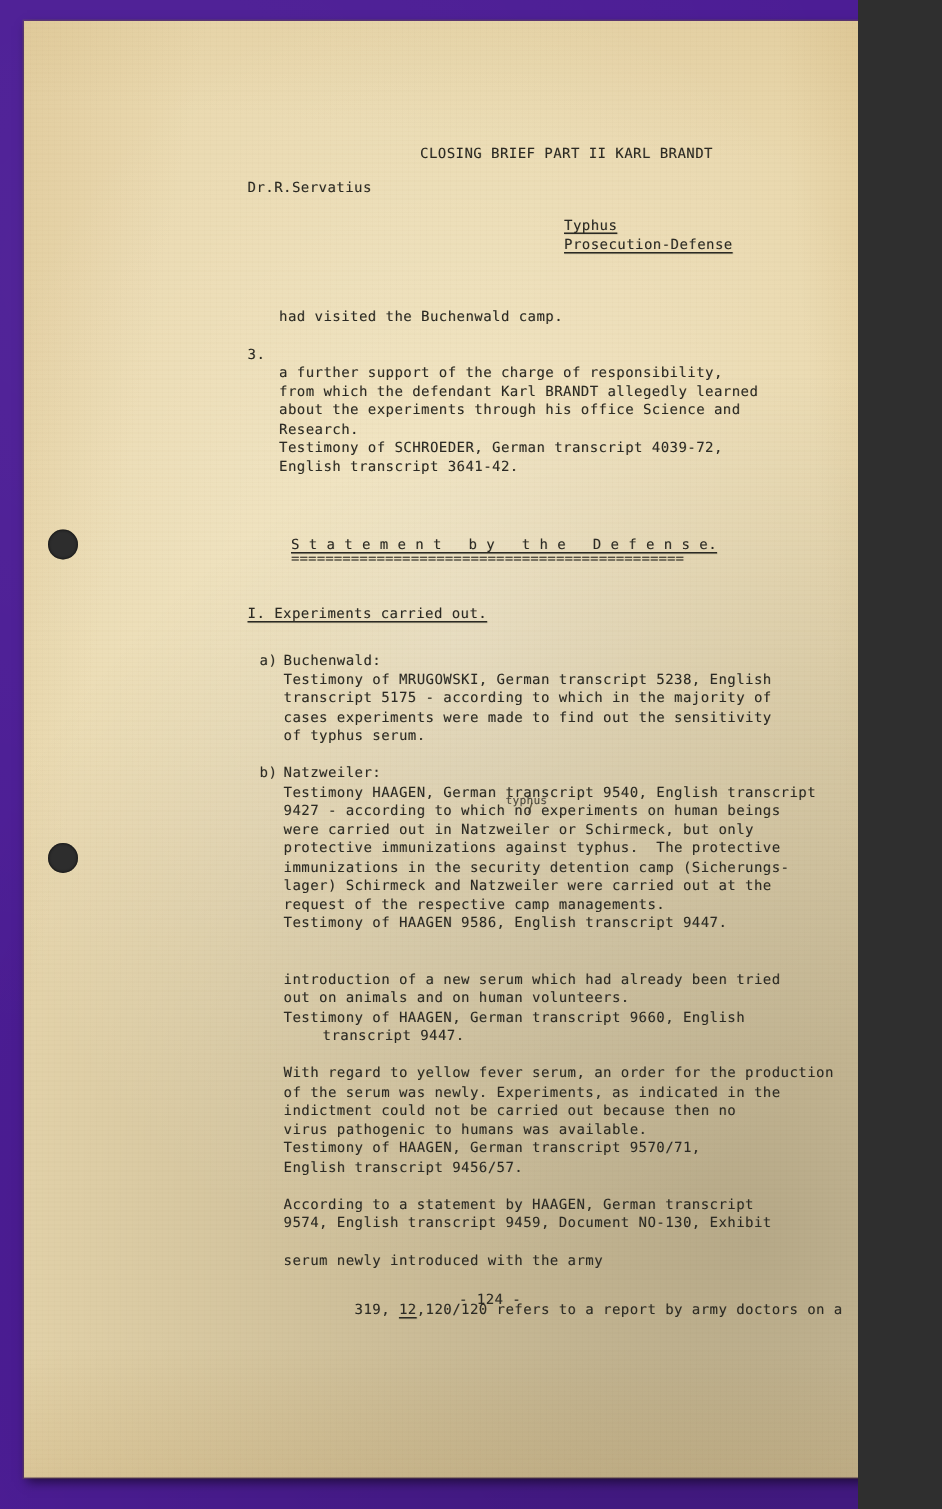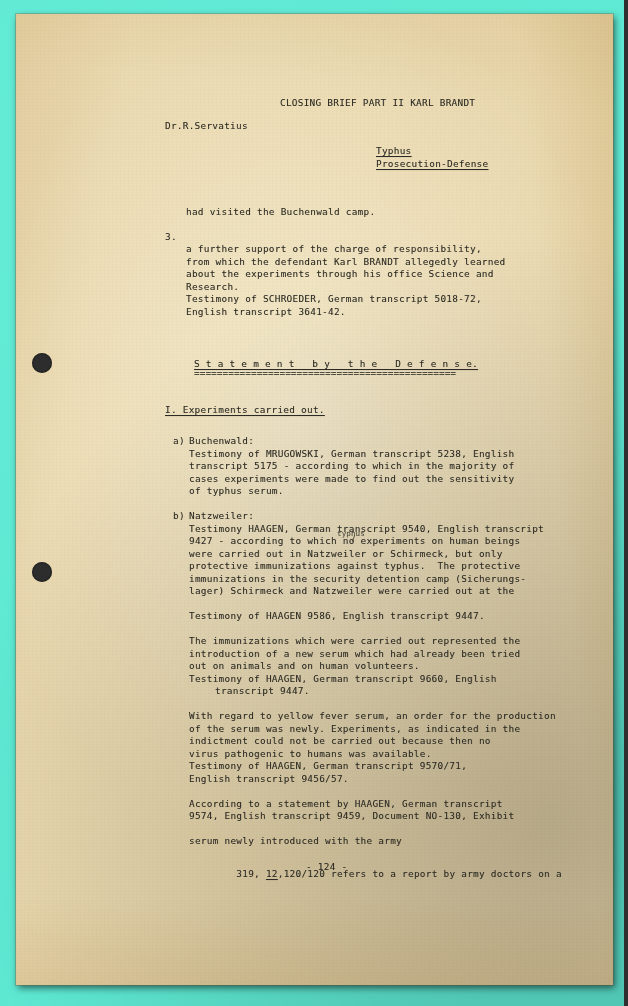--- a/index.html
+++ b/index.html
@@ -2,23 +2,23 @@
 <html><head>
 <meta charset="utf-8">
 <style>
   html, body {
     margin: 0;
     padding: 0;
     background: #2f2f2f;
   }
   #scan {
     position: relative;
-    width: 624px;
+    width: 572px;
     height: 1006px;
-    background: #5eead4;
+    background: #4c1d95;
     overflow: hidden;
     font-family: "DejaVu Sans Mono", "Liberation Mono", monospace;
   }
   
   #scan::after {
     content: "";
     position: absolute;
     inset: 0;
     pointer-events: none;
     background:
@@ -131,21 +131,21 @@
       <div class="ln u" style="left:360px; top:131px;">Typhus</div>
       <div class="ln u" style="left:360px; top:144px;">Prosecution-Defense</div>
 
       <div class="ln" style="left:170px; top:192px;">had visited the Buchenwald camp.</div>
 
       <div class="ln" style="left:149px; top:217px;">3.</div>
       <div class="ln" style="left:170px; top:229px;">a further support of the charge of responsibility,</div>
       <div class="ln" style="left:170px; top:254px;">about the experiments through his office Science and</div>
       <div class="ln" style="left:170px; top:242px;">from which the defendant Karl BRANDT allegedly learned</div>
       <div class="ln" style="left:170px; top:267px;">Research.</div>
-      <div class="ln" style="left:170px; top:279px;">Testimony of SCHROEDER, German transcript 5018-72,</div>
+      <div class="ln" style="left:170px; top:279px;">Testimony of SCHROEDER, German transcript 4039-72,</div>
       <div class="ln" style="left:170px; top:292px;">English transcript 3641-42.</div>
 
       <div class="ln u" style="left:178px; top:344px;">S t a t e m e n t   b y   t h e   D e f e n s e.</div>
       <div class="eqrule" style="left:178px; top:353px;">==============================================</div>
 
       <div class="ln u" style="left:149px; top:390px;">I. Experiments carried out.</div>
 
       <div class="ln" style="left:157px; top:421px;">a)</div>
       <div class="ln" style="left:173px; top:421px;">Buchenwald:</div>
       <div class="ln" style="left:173px; top:434px;">Testimony of MRUGOWSKI, German transcript 5238, English</div>
@@ -158,23 +158,23 @@
 
       <div class="ln" style="left:173px; top:509px;">Testimony HAAGEN, German transcript 9540, English transcript</div>
 
       <div class="insert" style="left:321px; top:514px;">typhus</div>
       <div class="caret" style="left:337px; top:521px;"></div>
       <div class="ln" style="left:173px; top:521px;">9427 - according to which no experiments on human beings</div>
       <div class="ln" style="left:173px; top:546px;">protective immunizations against typhus.  The protective</div>
       <div class="ln" style="left:173px; top:534px;">were carried out in Natzweiler or Schirmeck, but only</div>
       <div class="ln" style="left:173px; top:559px;">immunizations in the security detention camp (Sicherungs-</div>
       <div class="ln" style="left:173px; top:571px;">lager) Schirmeck and Natzweiler were carried out at the</div>
+      <div class="ln" style="left:173px; top:584px;">request of the respective camp managements.</div>
       <div class="ln" style="left:173px; top:596px;">Testimony of HAAGEN 9586, English transcript 9447.</div>
 
-      <div class="ln" style="left:173px; top:621px;">The immunizations which were carried out represented the</div>
       <div class="ln" style="left:173px; top:634px;">introduction of a new serum which had already been tried</div>
       <div class="ln" style="left:173px; top:646px;text-align:right;">out on animals and on human volunteers.</div>
       <div class="ln" style="left:173px; top:659px;">Testimony of HAAGEN, German transcript 9660, English</div>
       <div class="ln" style="left:173px; top:671px;margin-left:26px;">transcript 9447.</div>
 
       <div class="ln" style="left:173px; top:696px;">With regard to yellow fever serum, an order for the production</div>
       <div class="ln" style="left:173px; top:709px;">of the serum was newly. Experiments, as indicated in the</div>
       <div class="ln" style="left:173px; top:721px;">indictment could not be carried out because then no</div>
       <div class="ln" style="left:173px; top:734px;">virus pathogenic to humans was available.</div>
       <div class="ln" style="left:173px; top:746px;">Testimony of HAAGEN, German transcript 9570/71,</div>

